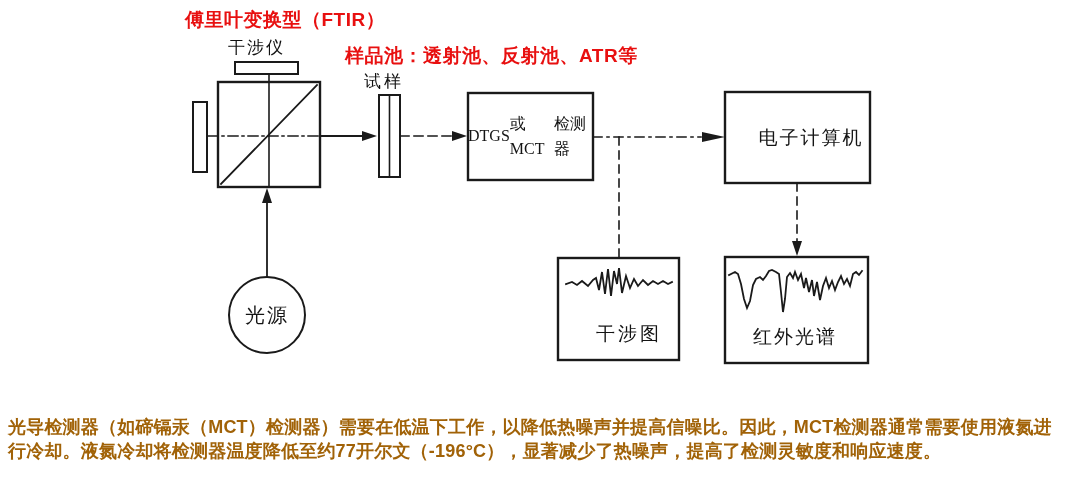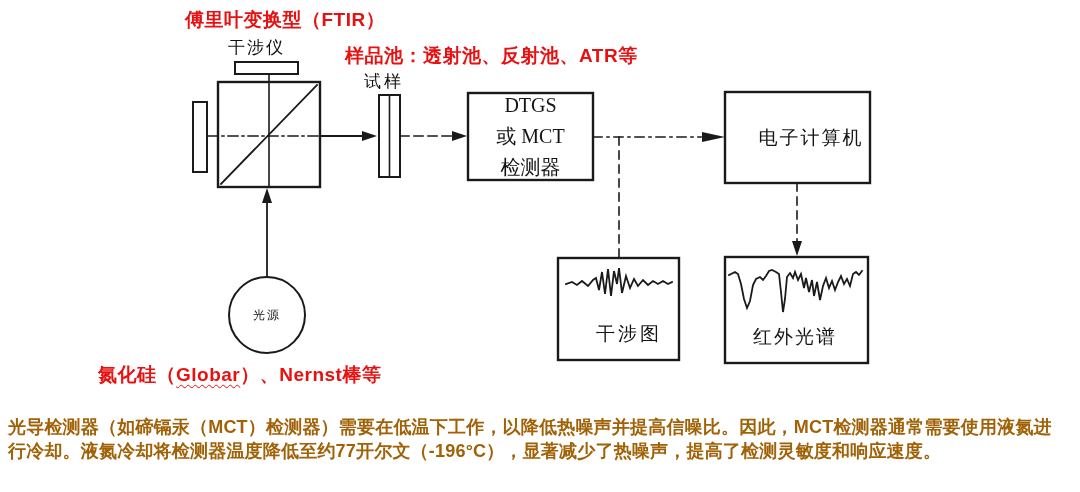--- a/index.html
+++ b/index.html
@@ -11,21 +11,21 @@
   .lbl{position:absolute;color:#111;white-space:nowrap;}
   .serifLbl{font-family:Liberation Sans, sans-serif;}
   .redNote{
     position:absolute;font-weight:bold;font-size:19px;color:#e81010;
     white-space:nowrap;letter-spacing:0.5px;
   }
   .boxText{
     position:absolute;display:flex;align-items:center;justify-content:center;
     font-family:"Liberation Serif","DejaVu Serif",serif;color:#141414;
   }
-  .detectorText{flex-direction:column;line-height:1.55;font-size:20px;text-align:right;}
+  .detectorText{flex-direction:row;line-height:1.55;font-size:16px;}
   .wavy{text-decoration:underline wavy;text-decoration-thickness:1px;text-underline-offset:3px;}
   .footer{
     position:absolute;left:8px;top:416px;width:1068px;
     font-weight:bold;font-size:18px;line-height:23.5px;color:#a16207;
     letter-spacing:0.2px;
   }
   .footer div{white-space:nowrap;}
 </style>
 </head>
 <body>
@@ -75,34 +75,33 @@
       <rect x="558" y="258" width="121" height="102" stroke-width="2.4"></rect>
       <path d="M566,284 L572,282 L577,285 L582,281 L588,286 L593,280 L596,278 L599,290 L602,272 L605,294 L608,269 L611,296 L614,271 L617,284 L619,268 L622,293 L626,276 L630,288 L634,279 L638,286 L643,280 L648,285 L653,281 L658,284 L663,281 L668,284 L672,282" stroke-width="1.8"></path>
 
       <rect x="725" y="257" width="143" height="106" stroke-width="2.4"></rect>
       <path d="M729,275 L735,272 L738,274 L741,284 L744,299 L747,308 L750,301 L753,285 L756,279 L760,277 L763,280 L766,276 L769,271 L772,270 L776,272 L779,274 L781,292 L783,312 L785,299 L787,277 L790,273 L793,278 L795,272 L798,280 L801,274 L804,288 L806,278 L809,292 L812,280 L814,296 L817,282 L820,300 L823,286 L826,278 L829,288 L832,281 L835,290 L838,282 L841,276 L844,284 L847,279 L850,286 L853,274 L856,272 L859,275 L862,271" stroke-width="1.8"></path>
     </g>
   </svg>
 
   <div class="redNote" style="left:185px;top:7px;">傅里叶变换型（FTIR）</div>
   <div class="redNote" style="left:345px;top:43px;">样品池：透射池、反射池、ATR等</div>
-  <div class="redNote" style="left:98px;top:362px;"><span>氮化硅（</span><span class="wavy">Globar</span><span>）、Nernst棒等</span></div>
 
   <div class="lbl serifLbl" style="left:228px;top:36px;font-size:17px;letter-spacing:2px;">干涉仪</div>
   <div class="lbl serifLbl" style="left:364px;top:70px;font-size:17px;letter-spacing:3px;">试样</div>
 
   <div class="boxText detectorText" style="left:468px;top:93px;width:125px;height:87px;">
     <div>DTGS</div>
     <div>或 MCT</div>
     <div>检测器</div>
   </div>
 
   <div class="boxText" style="left:725px;top:92px;width:172px;height:91px;font-size:19px;letter-spacing:2px;">电子计算机</div>
 
-  <div class="boxText" style="left:229px;top:277px;width:76px;height:76px;font-size:12px;letter-spacing:2px;">光源</div>
+  <div class="boxText" style="left:229px;top:277px;width:76px;height:76px;font-size:20px;letter-spacing:2px;">光源</div>
 
   <div class="boxText" style="left:558px;top:315px;width:142px;height:38px;font-size:19px;letter-spacing:3px;">干涉图</div>
 
   <div class="boxText" style="left:725px;top:318px;width:140px;height:38px;font-size:19px;letter-spacing:2px;">红外光谱</div>
 
   <div class="footer">
     <div>光导检测器（如碲镉汞（MCT）检测器）需要在低温下工作，以降低热噪声并提高信噪比。因此，MCT检测器通常需要使用液氮进</div>
     <div>行冷却。液氮冷却将检测器温度降低至约77开尔文（-196°C），显著减少了热噪声，提高了检测灵敏度和响应速度。</div>
   </div>
 

